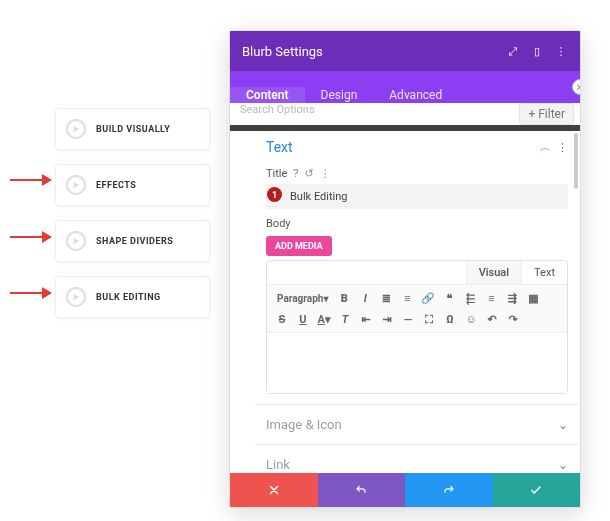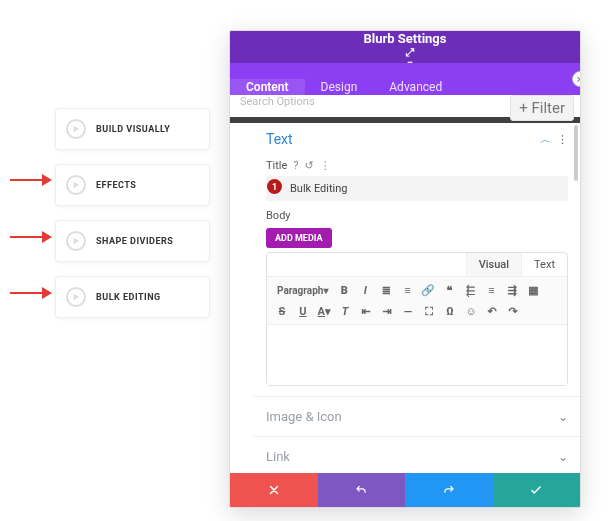--- a/index.html
+++ b/index.html
@@ -12,48 +12,48 @@
   .play-circ svg { width: 8px; height: 8px; fill: #ddd; }
   .side-label { font-size: 9px; font-weight: 700; letter-spacing: 0.5px; color: #333; }
 
   
   .arrow { position: absolute; left: 10px; width: 42px; height: 14px; }
   .arrow-line { position:absolute; top:6px; left:0; width:34px; height:2px; background:#e53935; }
   .arrow-head { position:absolute; top:1px; right:0; width:0; height:0; border-left:10px solid #e53935; border-top:6px solid transparent; border-bottom:6px solid transparent; }
 
   
   .panel { position: absolute; left: 229px; top: 30px; width: 352px; height: 478px; background: #fff; border: 1px solid #ddd; box-shadow: 0 6px 24px rgba(0,0,0,0.15); display:flex; flex-direction:column; border-radius:2px; overflow:hidden; }
-  .panel-header { background: #6c2eb9; color: #fff; height: 32px; display:flex; align-items:center; padding: 0 12px; font-size: 13px; font-weight:700;flex-direction:column; }
+  .panel-header { background: #6c2eb9; color: #fff; height: 40px; display:flex; align-items:center; padding: 0 12px; font-size: 13px; font-weight:400; }
   .panel-header .title { flex:1; }
   .hicn { width: 14px; height:14px; margin-left:10px; display:flex; align-items:center; justify-content:center; cursor:pointer; font-size:11px; }
   .tabs { background: #8b3ef2; height: 32px; display:flex; color:#fff; font-size:12px; position:relative; }
   .tab { padding: 0 16px; display:flex; align-items:center; cursor:pointer; opacity:0.85;margin-top:16px; }
   .tab.active { background: rgba(255,255,255,0.12); opacity:1; font-weight:600; }
   .close-round { position:absolute; right:-8px; top:8px; width:16px; height:16px; background:#fff; border:1px solid #bbb; border-radius:50%; color:#888; font-size:10px; display:flex; align-items:center; justify-content:center; }
 
   .optbar { height: 28px; display:flex; align-items:flex-start; border-bottom:6px solid #404040; padding-left:10px; }
   .optbar-text { color:#bbb; font-size:11px; flex:1; }
-  .filter-btn { background:#f3f3f3; border:1px solid #e4e4e4; color:#777; font-size:15px; padding:3px 8px; margin-right:6px; border-radius:3px; cursor:pointer; }
+  .filter-btn { background:#f3f3f3; border:1px solid #e4e4e4; color:#777; font-size:12px; padding:3px 8px; margin-right:6px; border-radius:3px; cursor:pointer; }
 
   .body { flex:1; overflow:hidden; position:relative;padding-left:24px; }
 
   .section-head { display:flex; align-items:center; padding: 8px 12px; color:#2b87da; font-size:14px; font-weight:400; cursor:pointer; }
   .section-head .sflex { flex:1; }
   .chev { color:#2b87da; font-size:11px; }
 
   .section-inner { padding: 0 12px 10px 12px; }
   .lblrow { display:flex; align-items:center; font-size:11px; color:#555; margin: 4px 0 4px 0; gap:6px; }
   .lblrow .mini { color:#888; font-size:11px; cursor:pointer; }
 
   .title-field { position:relative; margin-bottom:8px; }
   .title-input { width:100%; background:#f3f3f3; border:none; padding:6px 8px 6px 24px; font-size:11px; color:#444; border-radius:2px; }
   .marker1 { position:absolute; left:1px; top:3px; width:15px; height:15px; background:#b71c1c; border-radius:50%; color:#fff; font-size:9px; font-weight:700; display:flex; align-items:center; justify-content:center; }
 
   .body-label { font-size:11px; color:#555; margin-bottom:4px; }
-  .addmedia { background:#a21caf; color:#fff; font-size:9px; font-weight:700; padding:5px 9px; border:none; border-radius:3px; cursor:pointer; margin-bottom:4px; }
+  .addmedia { background:#ec4899; color:#fff; font-size:9px; font-weight:700; padding:5px 9px; border:none; border-radius:3px; cursor:pointer; margin-bottom:4px; }
 
   .ed-wrap { border:1px solid #e0e0e0; border-radius:4px; }
   .ed-tabs { display:flex; justify-content:flex-end; border-bottom:1px solid #eee; }
   .ed-tab { font-size:11px; color:#555; padding:5px 12px; cursor:pointer; border-left:1px solid #eee; }
   .ed-tab.active { background:#f7f7f7; font-weight:500; }
   .ed-toolbar { padding:4px 6px; display:flex; flex-wrap:wrap; gap:3px; background:#fafafa; border-bottom:1px solid #eee; }
   .tbtn { min-width:18px; height:18px; display:flex; align-items:center; justify-content:center; font-size:11px; color:#666; cursor:pointer; border-radius:2px;font-weight:bold; }
   .tbtn.para { font-size:10px; padding:0 4px; }
   .ed-area { height:60px; background:#fff; }
 

